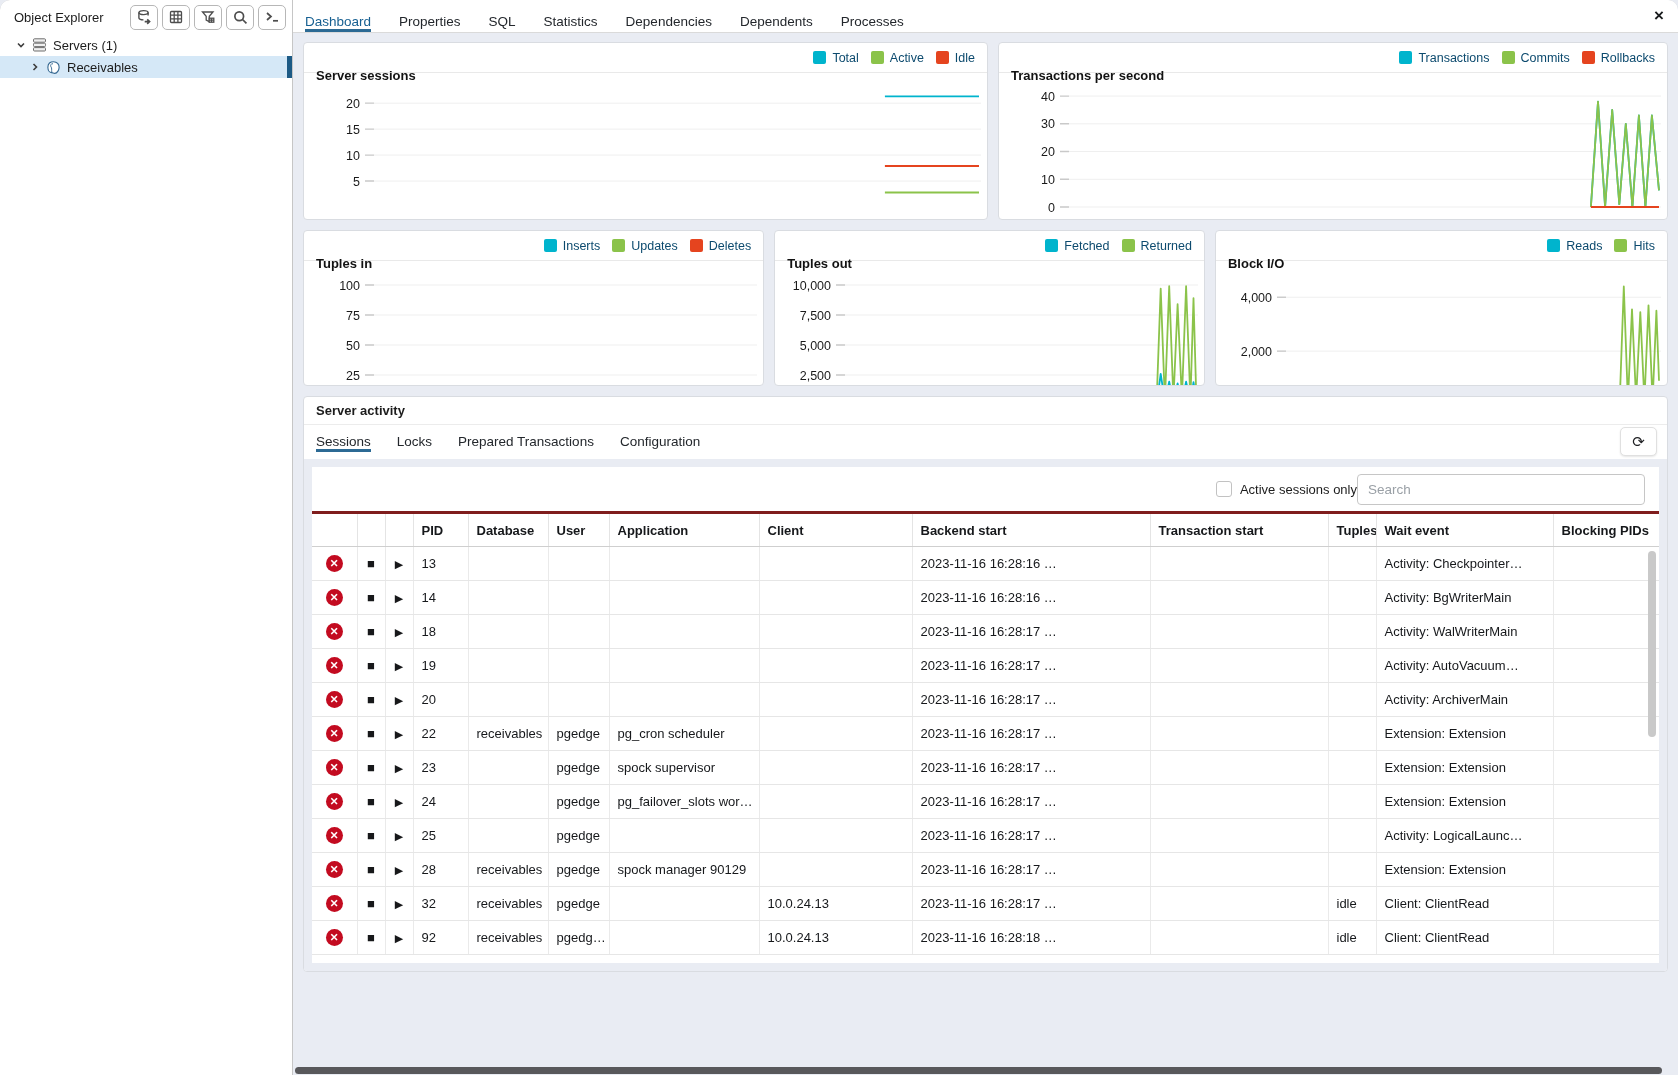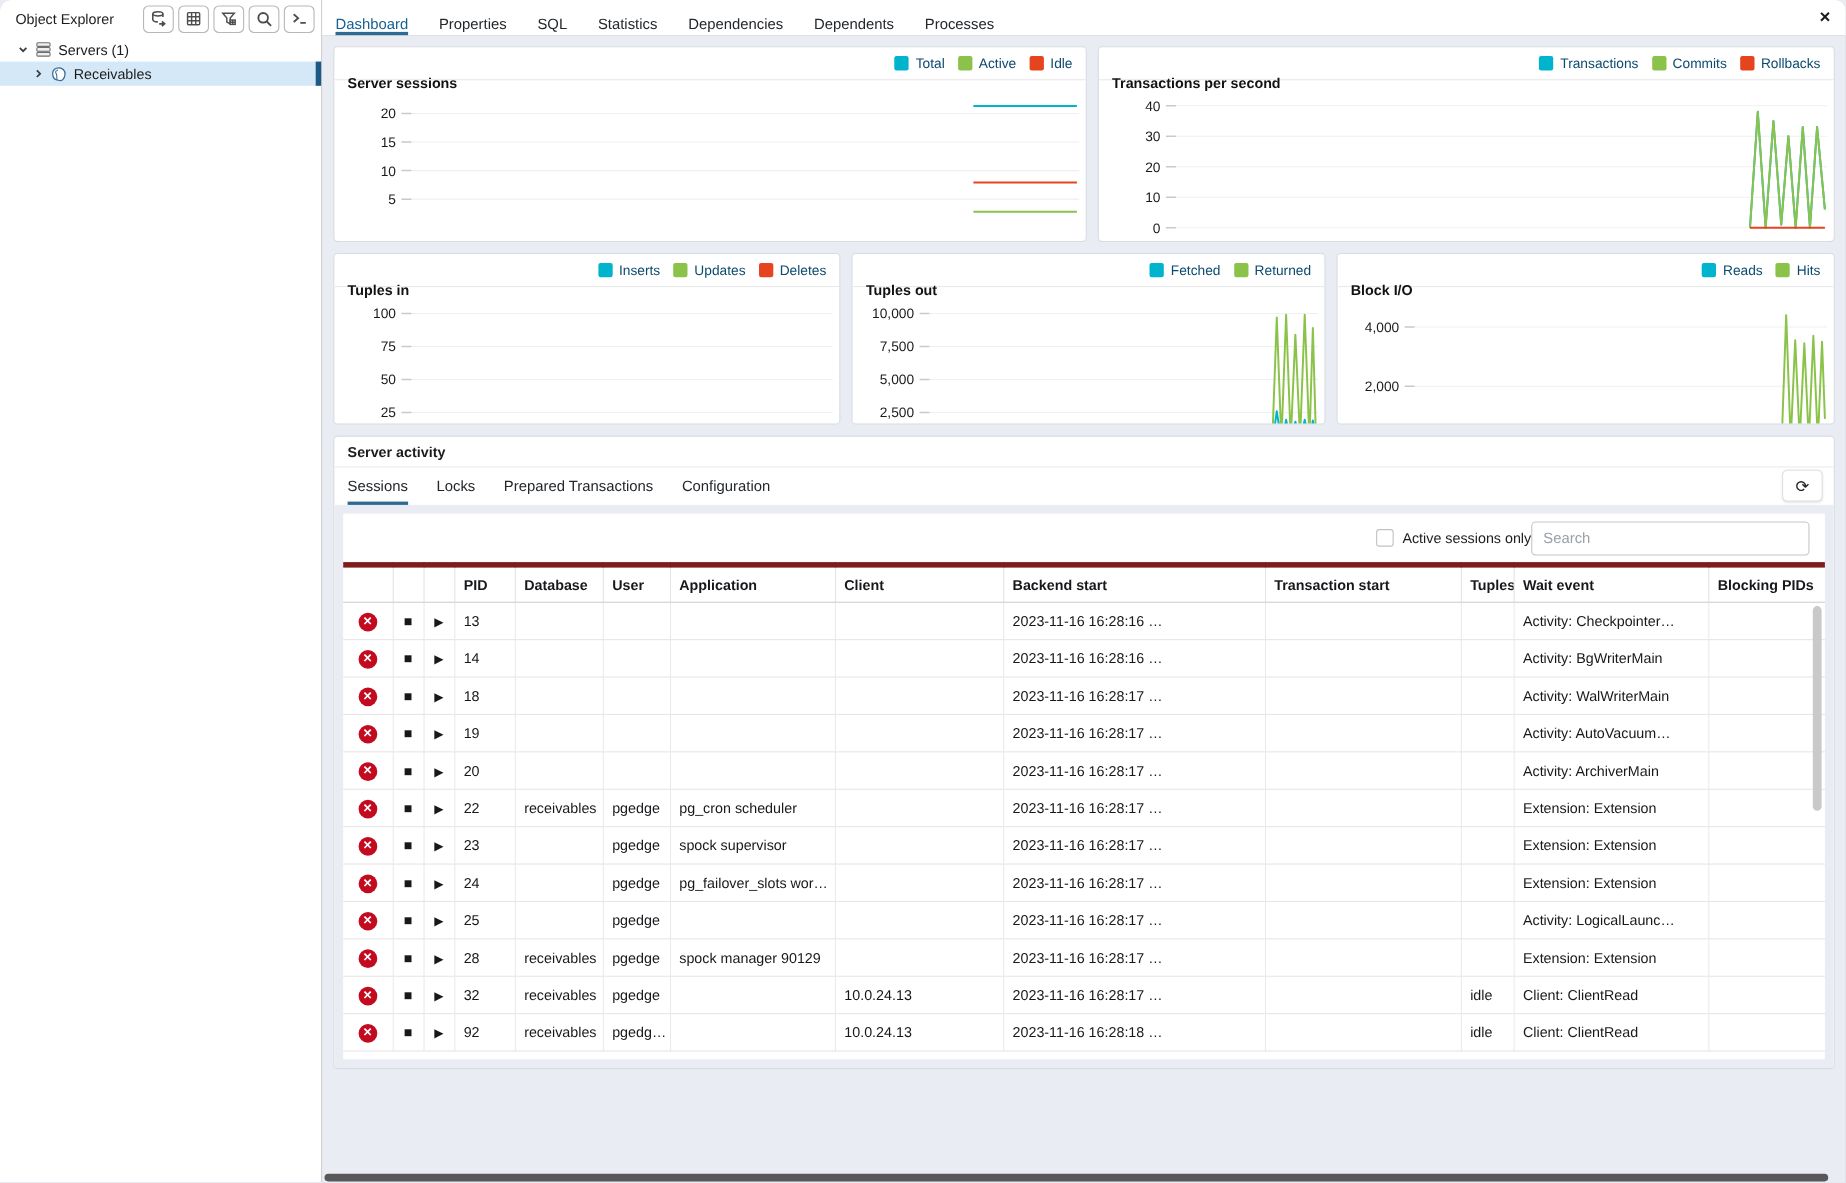--- a/index.html
+++ b/index.html
@@ -66,43 +66,43 @@
   .legend-item { display:flex; align-items:center; gap:6px; font-size:12.5px; color:#0c4a6e; }
   .swatch { width:13px; height:13px; border-radius:2px; display:inline-block; }
   .chart-area { flex:1; position:relative; }
   .chart-area svg { position:absolute; left:0; top:0; }
 
   
   .activity { height:576px; flex:none; position:relative; }
   .act-title { height:28px; line-height:28px; padding-left:12px; font-size:13px; font-weight:700;
                border-bottom:1px solid #ececec; }
   .act-tabs-row { height:34px; flex:none; display:flex; align-items:stretch; padding-left:12px; position:relative; }
-  .act-tabs { display:flex; }
+  .act-tabs { display:flex;align-items:center; }
   .act-tab { font-size:13.5px; color:#23272c; margin-right:26px; display:flex; align-items:center;
              border-bottom:3px solid transparent; padding-top:2px; cursor:pointer; }
   .act-tab.active { border-bottom-color:#2c6a94; }
   .refresh-btn { position:absolute; right:10px; top:2px; width:37px; height:29px;
                  border:1px solid #e0e0e0; border-radius:5px; background:#fff;
                  box-shadow:0 1px 2px rgba(0,0,0,.10); display:flex; align-items:center;
                  justify-content:center; font-size:15px; color:#202124; cursor:pointer; }
   .act-body { flex:1; min-height:0; background:#e9ecf3; padding:8px; display:flex; }
   .act-inner { flex:1; background:#ffffff; display:flex; flex-direction:column; position:relative;align-items:flex-end; }
   .filter-row { height:44px; flex:none; display:flex; align-items:center;
                 justify-content:space-between; padding:0 14px 0 10px; }
   .filter-left { display:flex; align-items:center; cursor:pointer; }
   .checkbox { width:16px; height:16px; border:1px solid #c2c2c2; border-radius:3px; background:#fff; margin-right:8px; }
   .filter-label { font-size:13px; }
-  .search-input { width:253px; height:31px; border:1px solid #c6c6c6; border-radius:4px;
+  .search-input { width:288px; height:31px; border:1px solid #c6c6c6; border-radius:4px;
                   font-size:13.5px; padding:0 10px; color:#333; outline:none;
                   font-family:"Liberation Sans", sans-serif; }
   .search-input::placeholder { color:#9aa0a6; }
 
   .grid-wrap { flex:1; min-height:0; position:relative; }
   table.grid { width:100%; border-collapse:collapse; table-layout:fixed; font-size:13px; color:#16181b;
-               border-top:5px solid #7f1d1d; }
+               border-top:3px solid #7f1d1d; }
   .grid th { font-weight:700; text-align:left; height:34px; padding:0 8px;
              border-right:1px solid #e4e4e4; border-bottom:1px solid #cfcfcf; white-space:nowrap; overflow:hidden; }
   .grid td { height:34px; padding:0 8px; border-right:1px solid #eaeaea; border-bottom:1px solid #e6e6e6;
              white-space:nowrap; overflow:hidden; }
   .grid th:last-child, .grid td:last-child { border-right:none; }
   .grid td.c-icon { text-align:center; padding:0; }
   .t-ic { display:inline-block; width:17px; height:17px; border-radius:50%; background:#c30b20;
           color:#fff; font-size:10.5px; line-height:17px; font-weight:700; text-align:center; cursor:pointer; }
   .s-ic { font-size:13px; color:#17181a; line-height:1; cursor:pointer; }
   .d-ic { font-size:11px; color:#17181a; line-height:1; cursor:pointer; }

